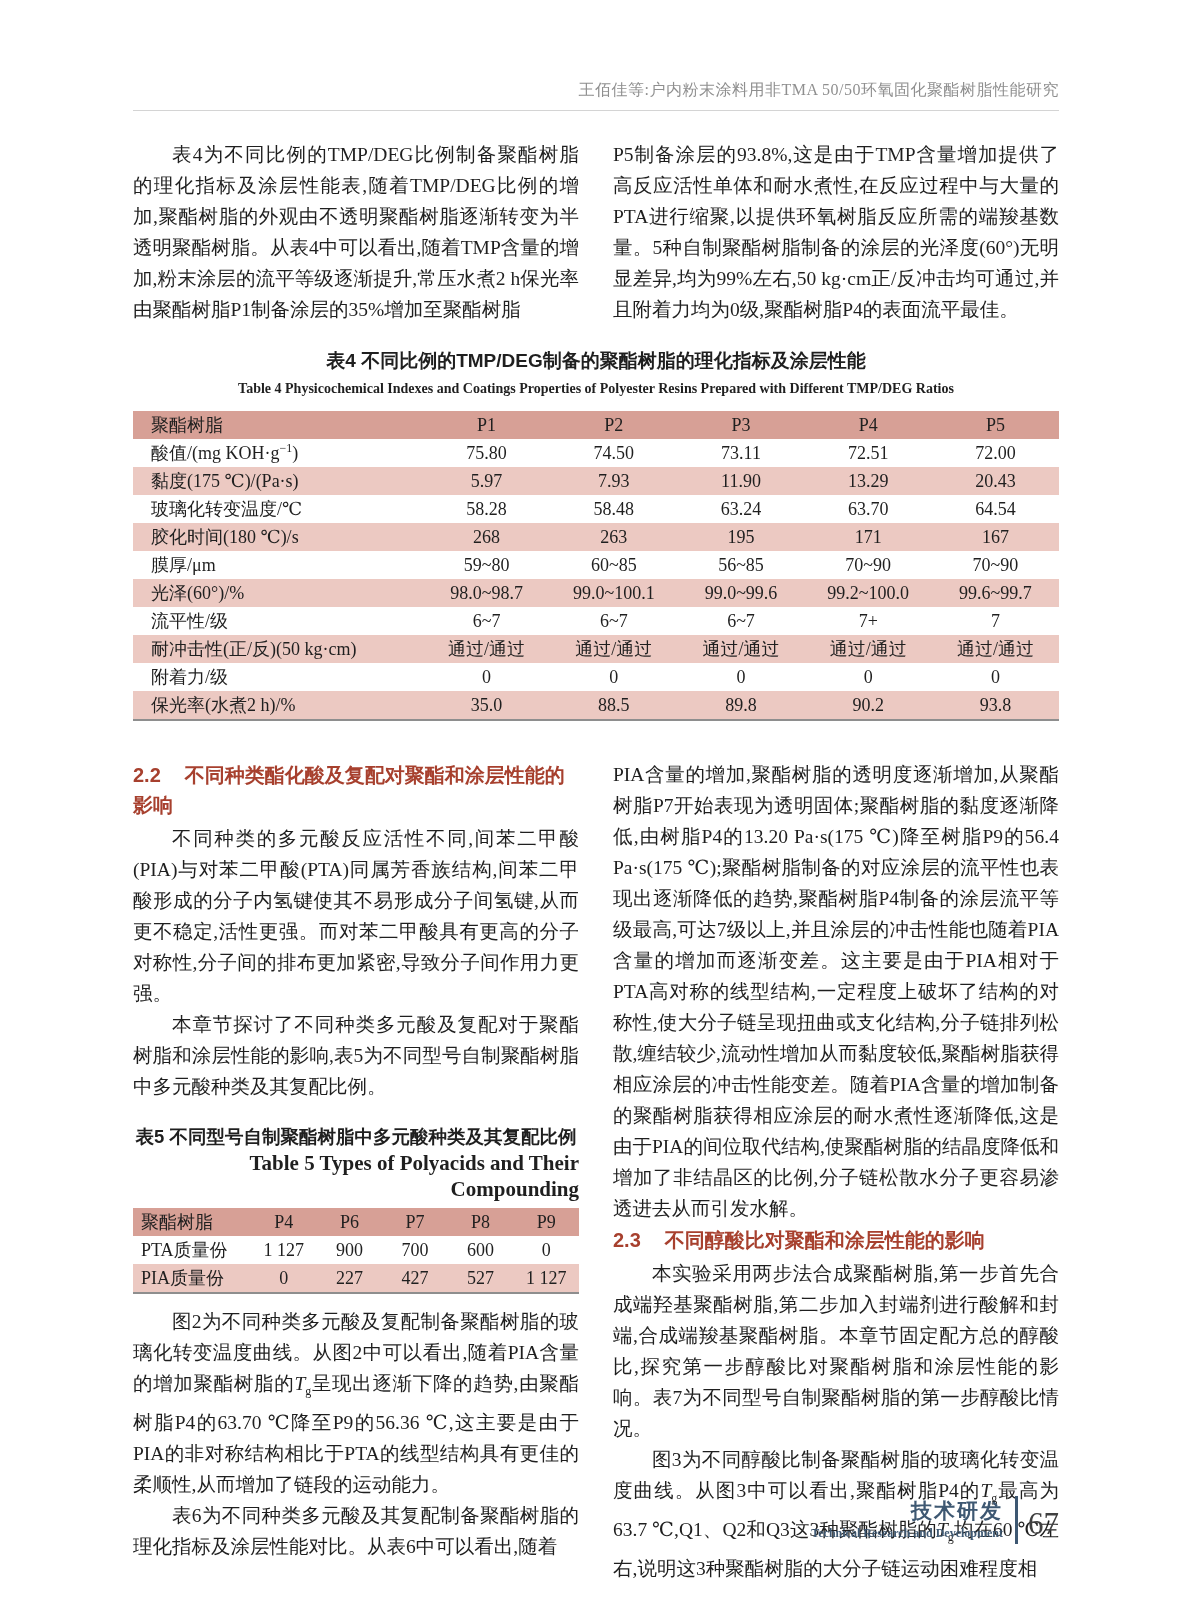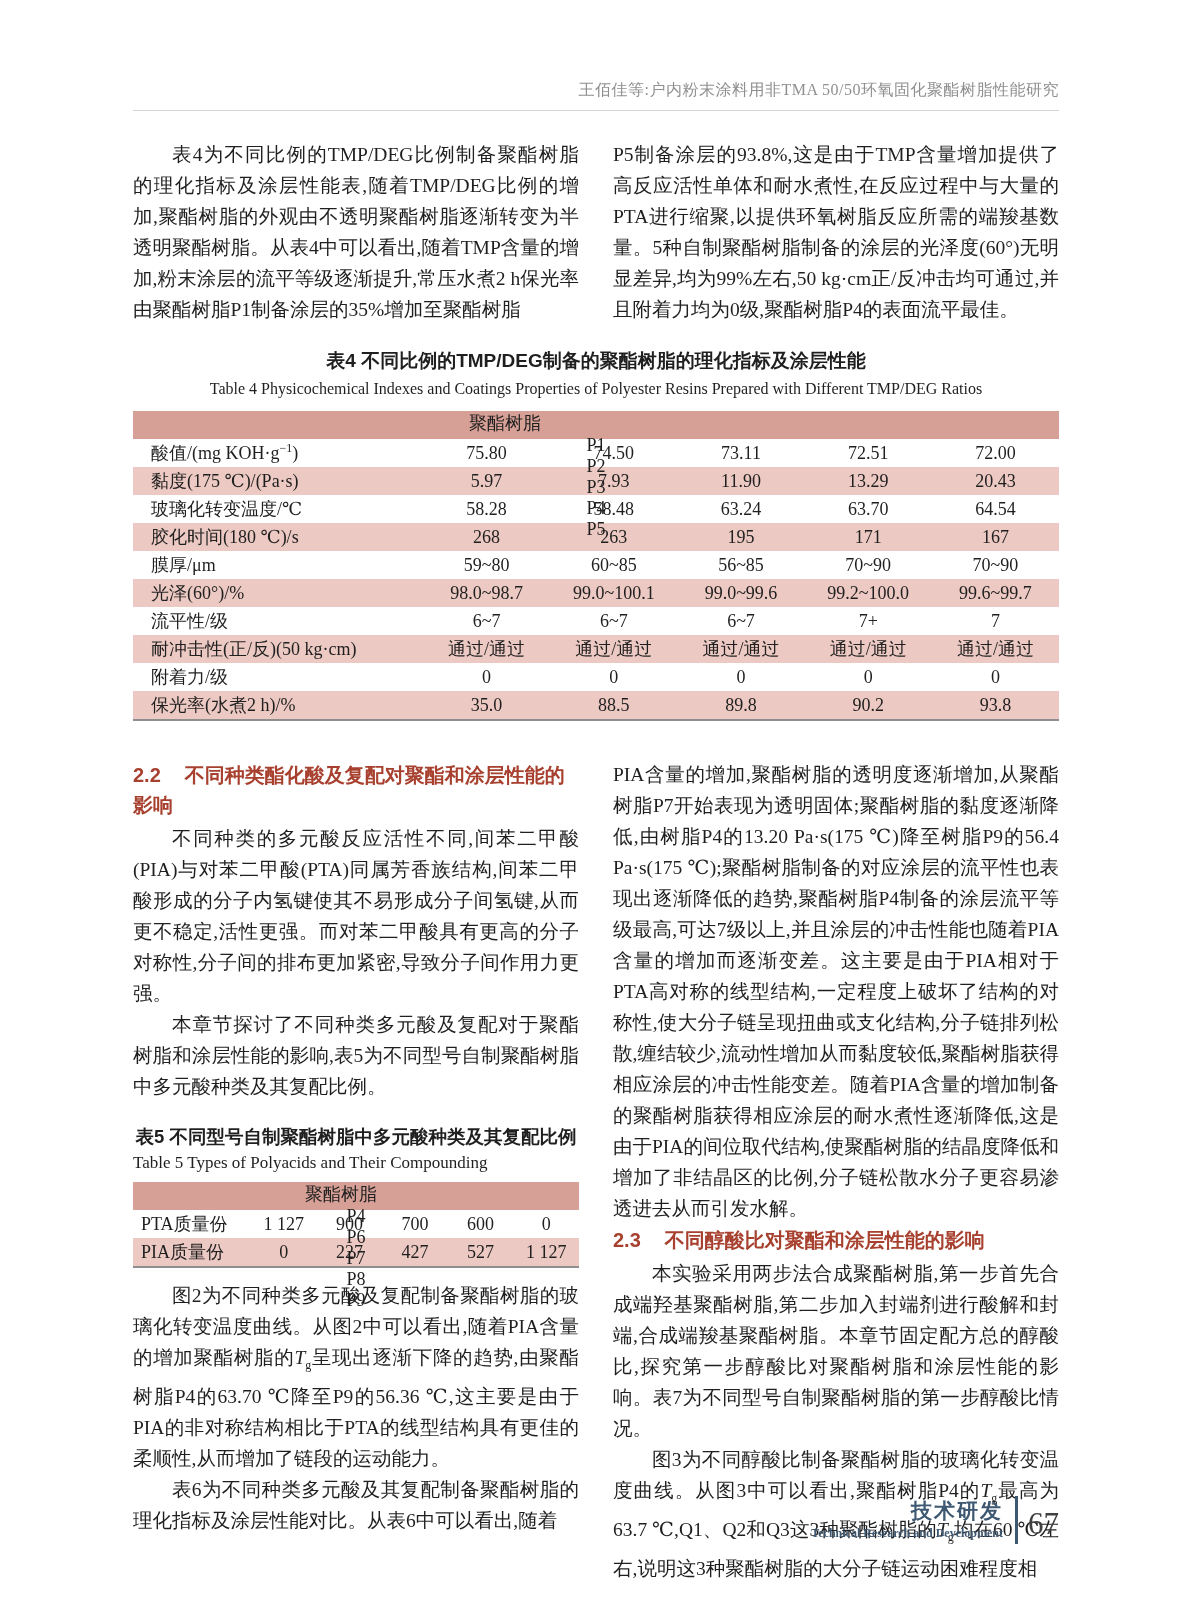--- a/index.html
+++ b/index.html
@@ -35,36 +35,36 @@
   }
   .sec-head .sec-num { margin-right:24px; }
 
   
   .table4-block { margin-top:24px; }
   .tbl-title-zh {
     text-align:center; font-family:"Liberation Sans","DejaVu Sans",sans-serif;
     font-weight:bold; font-size:19px; line-height:24px;
   }
   .tbl-title-en {
-    text-align:center; font-weight:normal; font-size:16px; line-height:24px; margin-top:4px;
+    text-align:center; font-weight:bold; font-size:14px; line-height:24px; margin-top:4px;
   }
   .tbl { margin-top:10px; border-bottom:2px solid #8e8e8e; }
   .trow { display:flex; align-items:center; height:28px; font-size:18px; }
-  .r-head { background:#d7a096;flex-direction:column; }
+  .r-head { background:#d7a096; }
   .r-pink { background:#ecc9c2; }
   .t4 .tlabel { width:290px; padding-left:18px; box-sizing:border-box; }
   .tcell { flex:1; text-align:center; }
 
   
   .t5-title-zh {
     margin-top:22px; text-align:center;
     font-family:"Liberation Sans","DejaVu Sans",sans-serif;
     font-weight:bold; font-size:18.5px; line-height:26px;
   }
-  .t5-title-en { text-align:left; font-weight:normal; font-size:17px; line-height:26px; }
+  .t5-title-en { text-align:right; font-weight:bold; font-size:21px; line-height:26px; }
   .t5 { margin-top:6px; margin-bottom:12px; }
   .t5 .tlabel { width:118px; padding-left:8px; box-sizing:border-box; }
 
   sub { font-size:12px; }
   sup { font-size:12px; }
   i { font-style:italic; }
 
   
   .footer { position:absolute; right:128px; bottom:56px; display:flex; align-items:center; }
   .footer-labels { text-align:right; color:#3e5872; }

